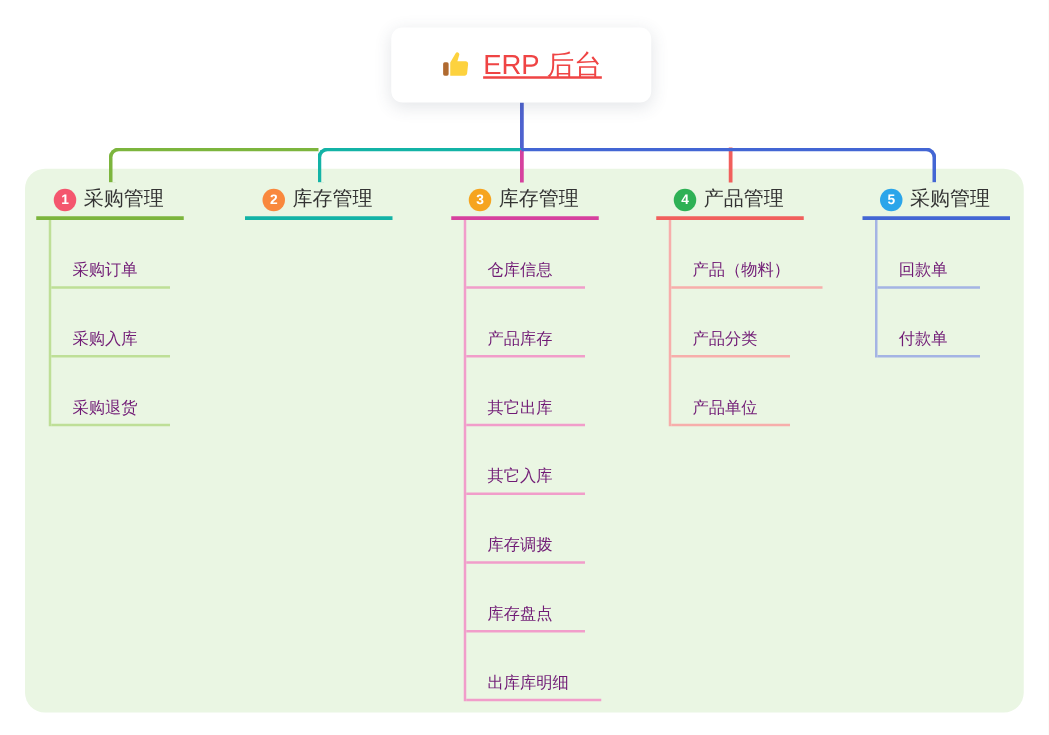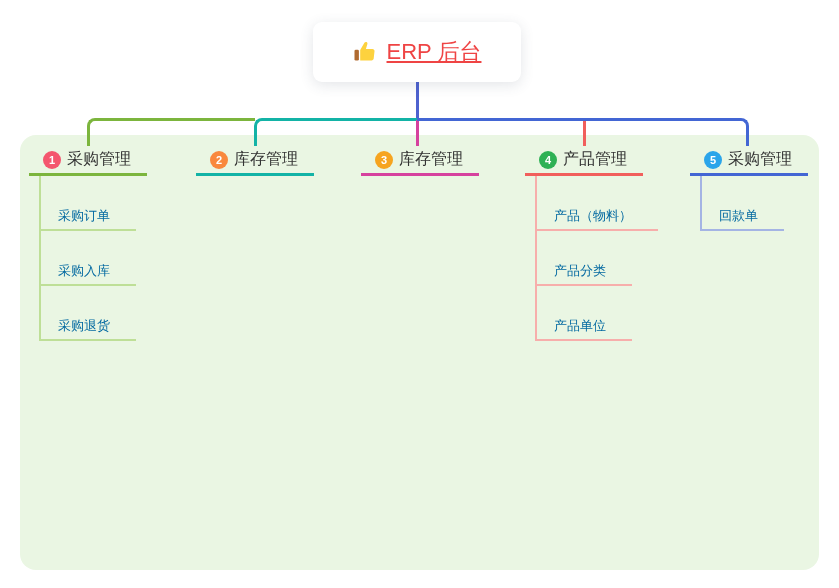--- a/index.html
+++ b/index.html
@@ -22,21 +22,21 @@
   .elbow-r{border-top:3px solid var(--main);border-right:3px solid var(--main);border-top-right-radius:8px;}
 
   
   .branch{position:absolute;top:146px;}
   .head{box-sizing:border-box;width:118px;height:30px;display:flex;align-items:center;gap:6px;
     padding-left:14px;border-bottom:3px solid var(--main);font-size:16px;color:#333;white-space:nowrap;}
   .badge{flex:none;width:18px;height:18px;border-radius:50%;background:var(--badge);color:#fff;
     font-size:11px;font-weight:700;display:flex;align-items:center;justify-content:center;}
   .children{margin-left:10px;border-left:2px solid var(--light);}
   .row{height:55px;display:flex;align-items:flex-end;}
-  .child{font-size:13px;color:#0369a1;padding:0 26px 4px 17px;border-bottom:2px solid var(--light);
+  .child{font-size:13px;color:#701a75;padding:0 26px 4px 17px;border-bottom:2px solid var(--light);
     white-space:nowrap;}
 </style>
 </head>
 <body style="background: rgb(255, 255, 255);">
 
 <div class="stage">
 
   <div class="panel" style="background: rgb(234, 246, 227);"></div>
 
   <div class="conn drop" style="left: 416px; top: 82px; height: 39px; --main: #4e62cf;"></div>
@@ -79,20 +79,43 @@
       <span class="badge">2</span>
       <span>库存管理</span>
     </div>
   </div>
 
   <div class="branch" style="left: 361px; --main: #d6419e; --light: #f19dca; --badge: #f6a41f;">
     <div class="head">
       <span class="badge">3</span>
       <span>库存管理</span>
     </div>
+    <div class="children">
+      <div class="row">
+          <span class="child">仓库信息</span>
+        </div>
+      <div class="row">
+          <span class="child">产品库存</span>
+        </div>
+      <div class="row">
+          <span class="child">其它出库</span>
+        </div>
+      <div class="row">
+          <span class="child">其它入库</span>
+        </div>
+      <div class="row">
+          <span class="child">库存调拨</span>
+        </div>
+      <div class="row">
+          <span class="child">库存盘点</span>
+        </div>
+      <div class="row">
+          <span class="child">出库库明细</span>
+        </div>
+    </div>
   </div>
 
   <div class="branch" style="left: 525px; --main: #f15f5c; --light: #f7aeab; --badge: #2eb155;">
     <div class="head">
       <span class="badge">4</span>
       <span>产品管理</span>
     </div>
     <div class="children">
       <div class="row">
           <span class="child">产品（物料）</span>
@@ -108,16 +131,19 @@
 
   <div class="branch" style="left: 690px; --main: #4366d4; --light: #a4b4e4; --badge: #2ba5ea;">
     <div class="head">
       <span class="badge">5</span>
       <span>采购管理</span>
     </div>
     <div class="children">
       <div class="row">
           <span class="child">回款单</span>
         </div>
+      <div class="row">
+          <span class="child">付款单</span>
+        </div>
     </div>
   </div>
 
 </div>
 
 </body></html>

